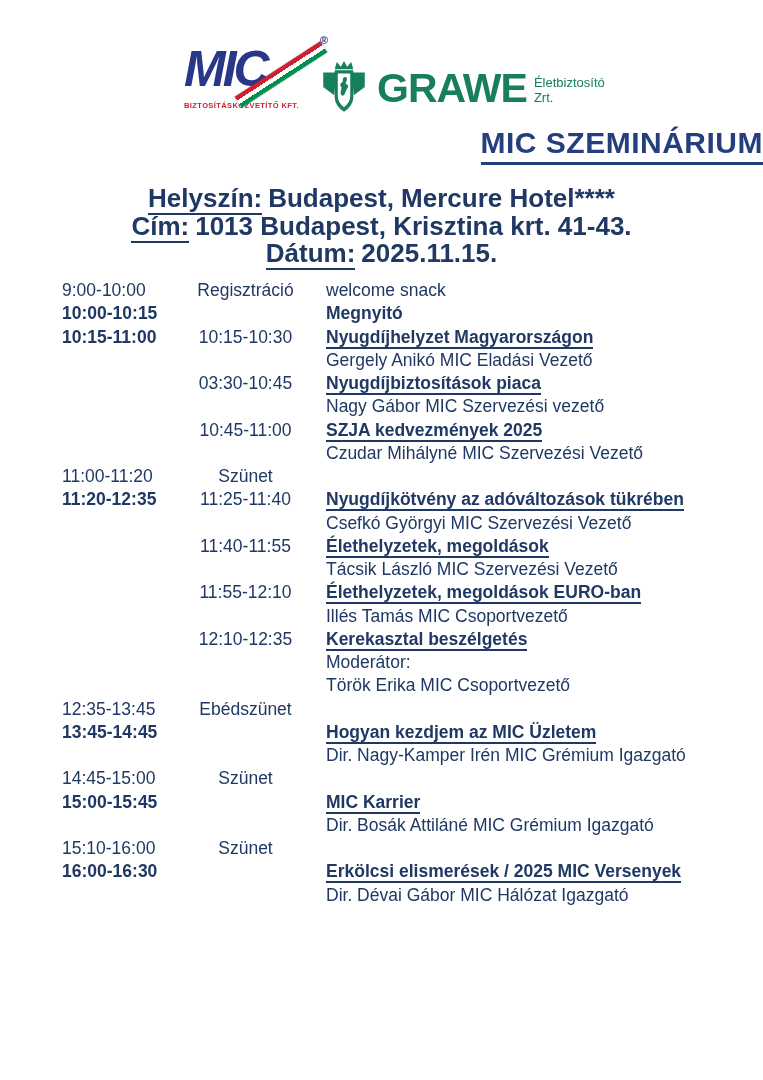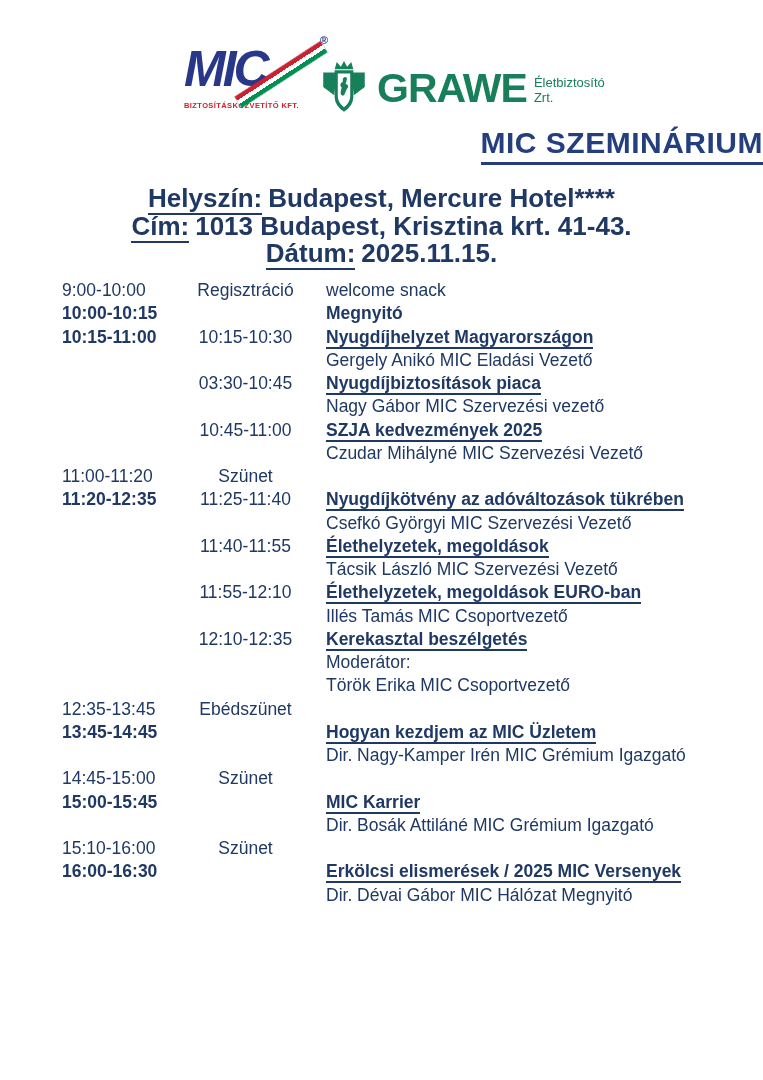--- a/index.html
+++ b/index.html
@@ -236,19 +236,19 @@
         <div class="c3"></div>
       </div>
       <div class="srow">
         <div class="c1 b">16:00-16:30</div>
         <div class="c2"></div>
         <div class="c3 st"><span class="u">Erkölcsi elismerések / 2025 MIC Versenyek</span></div>
       </div>
       <div class="srow">
         <div class="c1"></div>
         <div class="c2"></div>
-        <div class="c3">Dir. Dévai Gábor MIC Hálózat Megnyitó</div>
+        <div class="c3">Dir. Dévai Gábor MIC Hálózat Igazgató</div>
       </div>
     </div>
 
   <div class="bottom-bar"></div>
 
 </div>
 
 </body></html>

